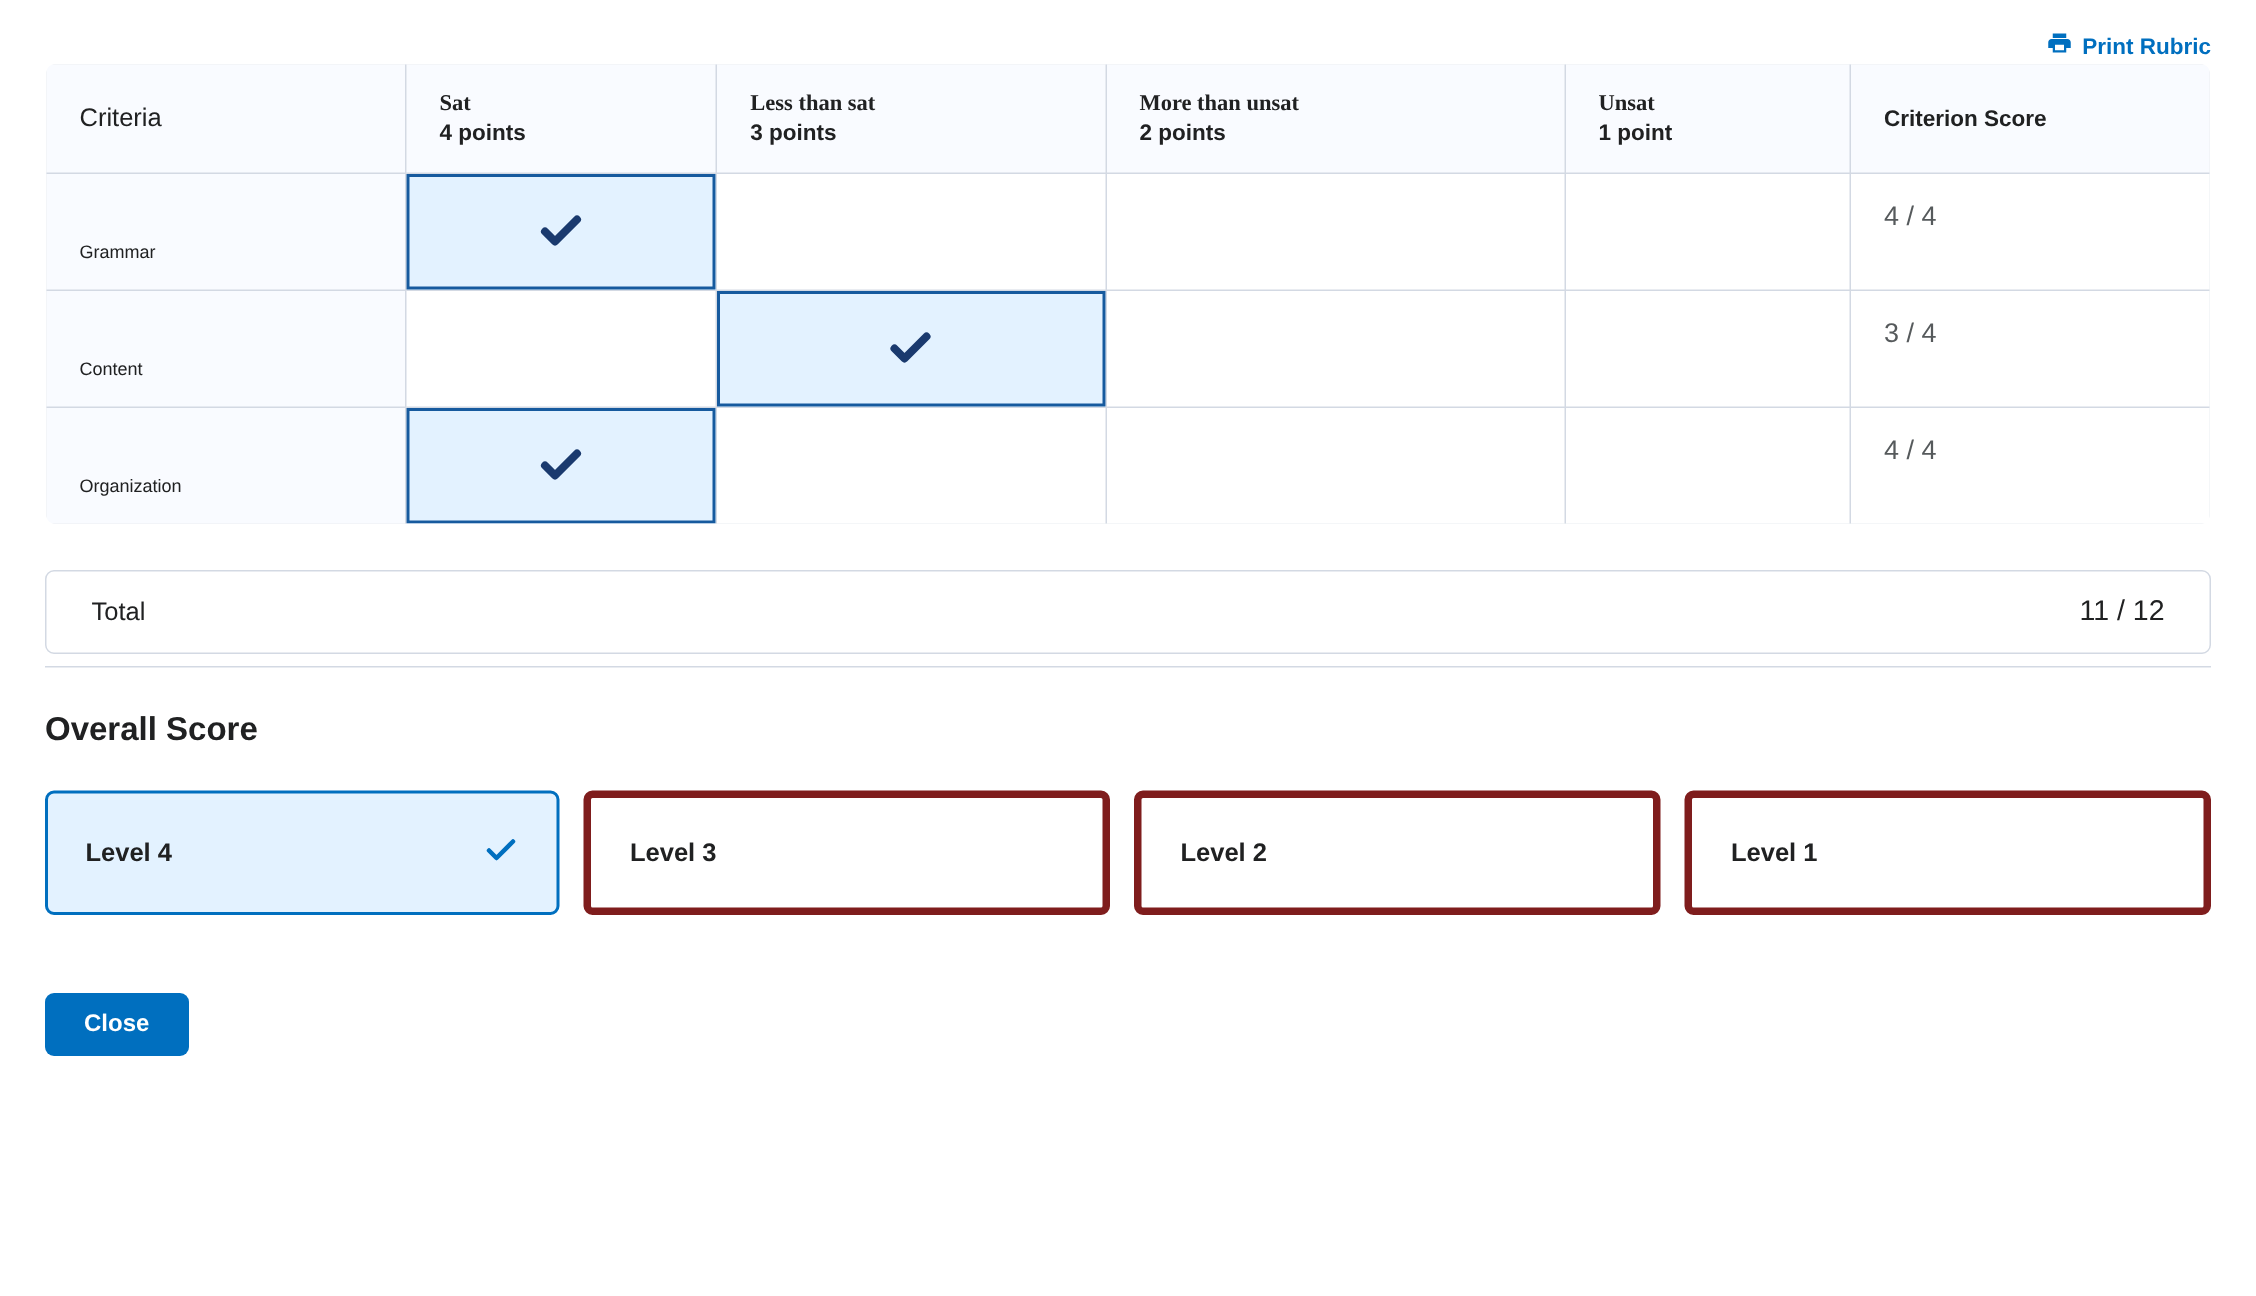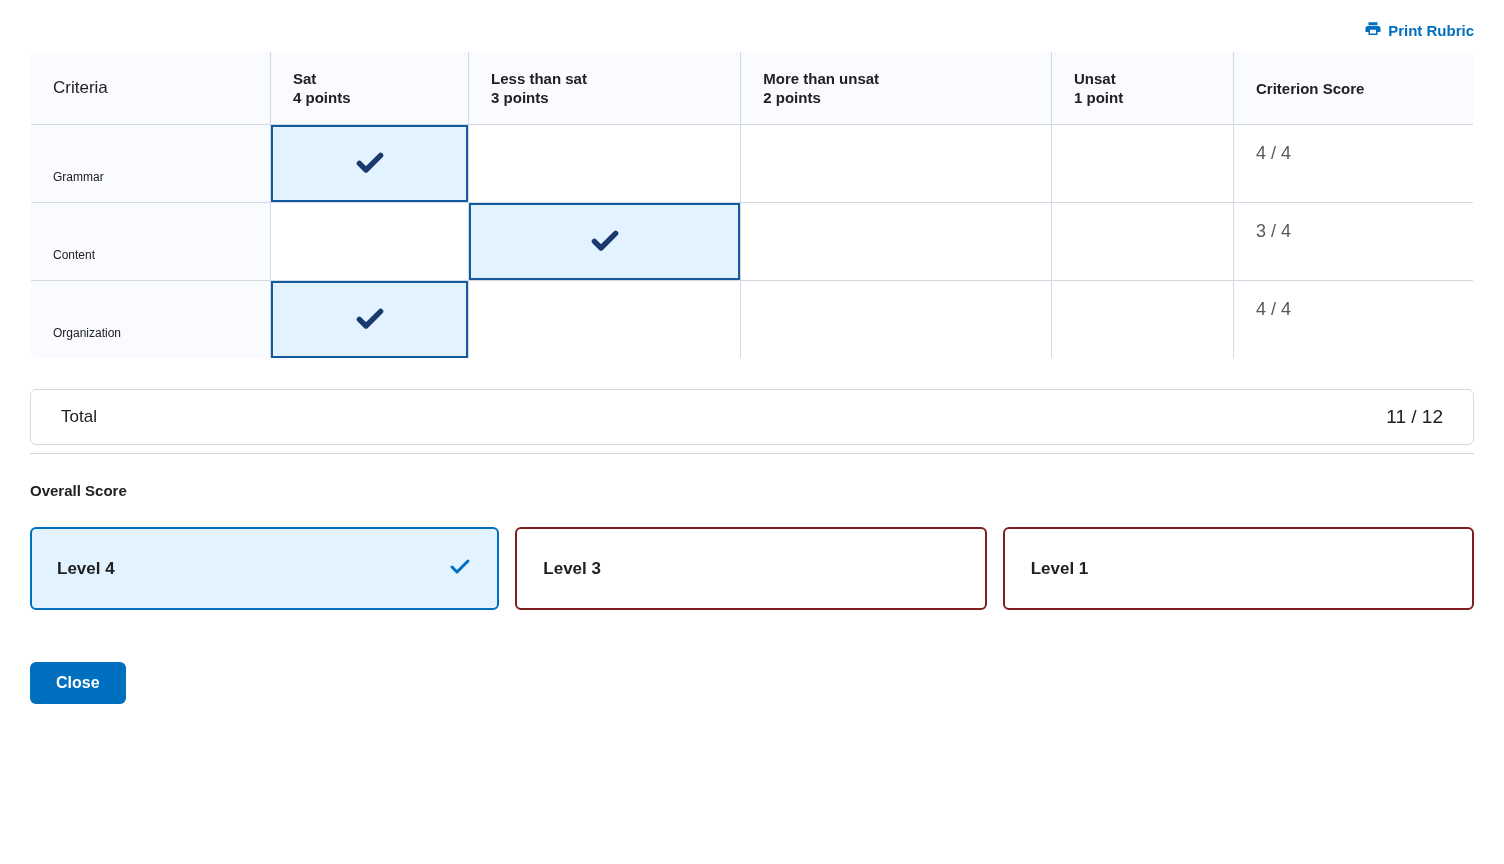--- a/index.html
+++ b/index.html
@@ -6,21 +6,21 @@
   body {
     margin: 0;
     padding: 20px 30px;
     font-family: -apple-system, BlinkMacSystemFont, "Segoe UI", Arial, sans-serif;
     color: #202122;
     background: #fff;
     font-size: 15px;
   }
   .top-actions {
     text-align: right;
-    margin-bottom: 10px;
+    margin-bottom: 0;
   }
   .print-link {
     color: #006fbf;
     font-weight: 700;
     text-decoration: none;
     font-size: 15px;
     display: inline-flex;
     align-items: center;
     gap: 6px;
     cursor: pointer;
@@ -42,20 +42,21 @@
   .rubric-table thead th {
     background: #f9fbff;
     padding: 18px 22px;
     font-weight: 400;
     color: #202122;
   }
   .rubric-table thead th .level-name {
     font-weight: 700;
     display: block;
     margin-bottom: 2px;
+    font-family: Liberation Serif, serif;
   }
   .rubric-table thead th .level-points {
     font-weight: 700;
     color: #202122;
   }
   .rubric-table thead th.criteria-head {
     font-weight: 400;
     color: #202122;
     font-size: 17px;
     width: 240px;
@@ -118,34 +119,34 @@
     font-size: 19px;
   }
 
   hr.divider {
     border: none;
     border-top: 1px solid #d3d9e3;
     margin: 8px 0 28px 0;
   }
 
   .overall-title {
-    font-size: 15px;
+    font-size: 22px;
     font-weight: 700;
     margin: 0 0 28px 0;
     color: #202122;
   }
 
   .overall-levels {
     display: flex;
     gap: 16px;
     margin-bottom: 52px;
   }
   .overall-level {
     flex: 1;
-    border: 2px solid #7f1d1d;
+    border: 5px solid #7f1d1d;
     border-radius: 6px;
     padding: 26px 26px;
     font-size: 17px;
     font-weight: 700;
     color: #202122;
     display: flex;
     justify-content: space-between;
     align-items: center;
     cursor: pointer;
     background: #fff;
@@ -257,20 +258,23 @@
 <div class="overall-level selected">
       <span>Level 4</span>
       <span class="check"><svg viewBox="0 0 24 24" fill="none" stroke="#006fbf" stroke-width="3" stroke-linecap="round" stroke-linejoin="round">
           <polyline points="4 13 9 18 20 7"></polyline>
         </svg></span>
     </div>
     <div class="overall-level">
       <span>Level 3</span>
     </div>
     <div class="overall-level">
+      <span>Level 2</span>
+    </div>
+    <div class="overall-level">
       <span>Level 1</span>
     </div>
   </div>
 
 <button class="close-btn">Close</button>
 
 
 
 
 </body></html>

